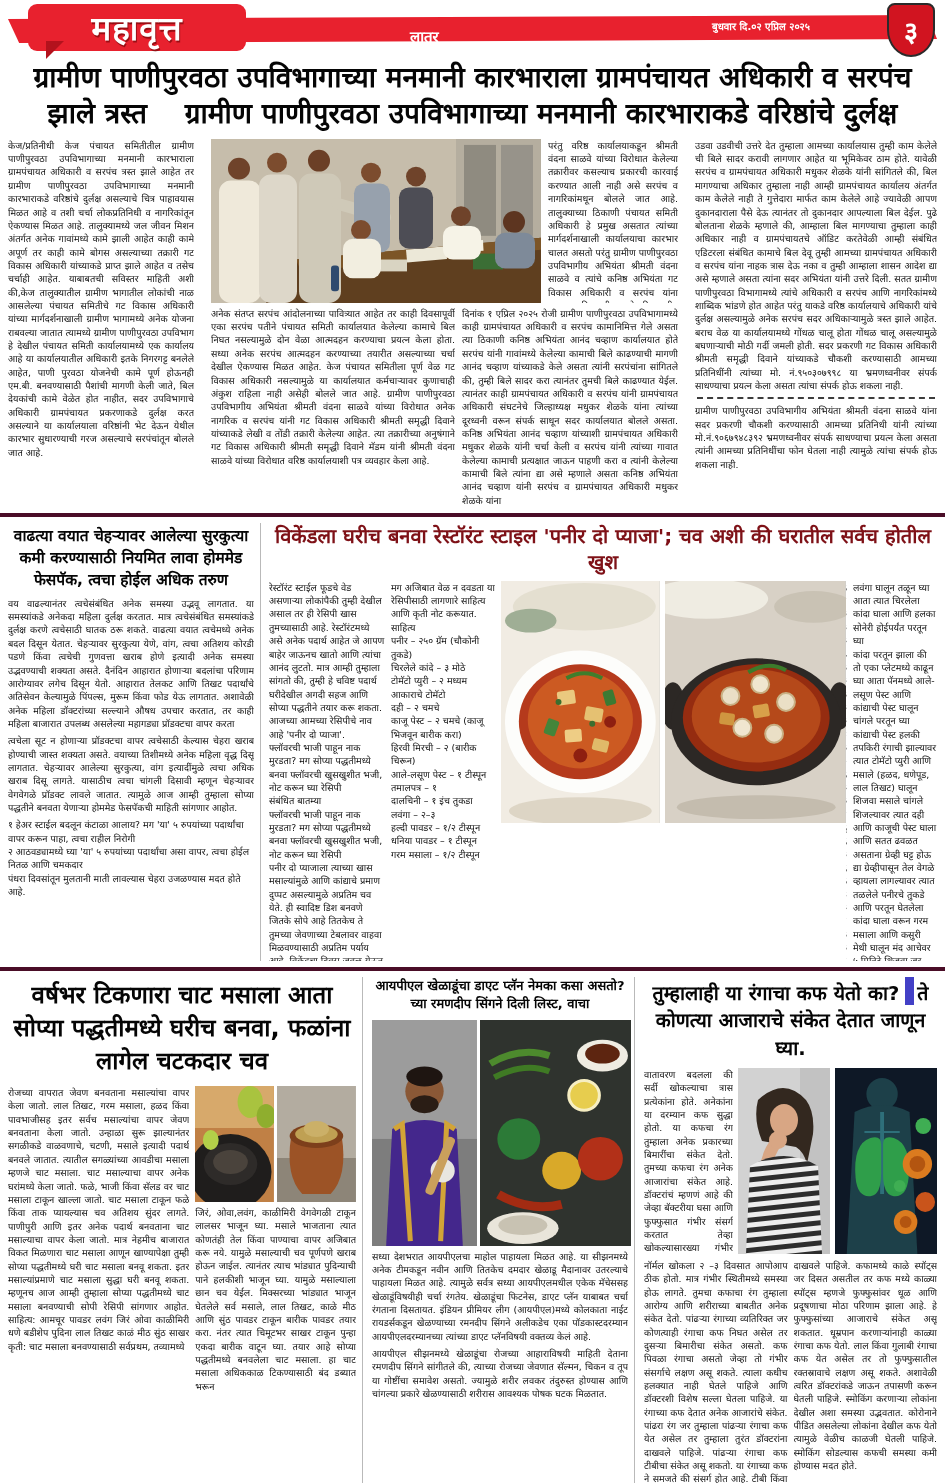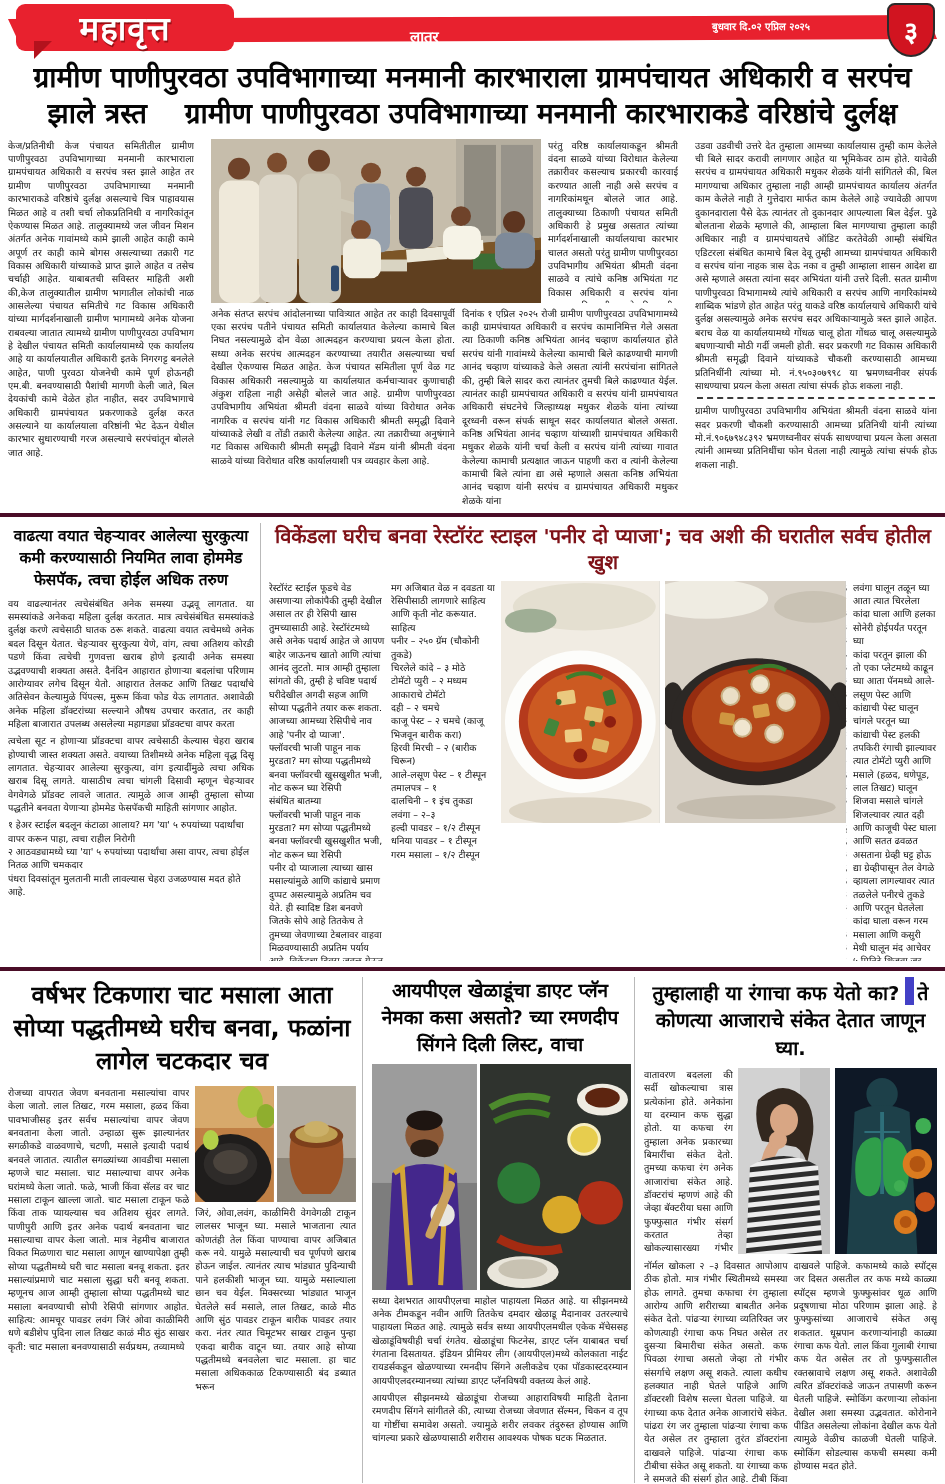--- a/index.html
+++ b/index.html
@@ -2,21 +2,21 @@
 <html><head>
 <meta charset="utf-8">
 <style>
   html,body{margin:0;padding:0;background:#777;}
   .page{width:945px;height:1484px;margin:0 auto;background:#fff;position:relative;
         font-family:"DejaVu Sans", sans-serif;color:#141414;overflow:hidden;}
   
   .masthead{position:relative;height:56px;}
   .ribbon{position:absolute;left:8px;right:8px;top:15px;height:28px;background:#e8212e;
           clip-path:polygon(0 14%,99% 0,100% 86%,1.2% 100%);}
-  .logo{position:absolute;left:16px;top:4px;width:218px;height:47px;background:#e8212e;border-radius:9px;
+  .logo{position:absolute;left:28px;top:4px;width:218px;height:47px;background:#e8212e;border-radius:9px;
         color:#fff;font-size:33px;font-weight:800;display:flex;align-items:center;justify-content:center;
         text-shadow:1px 2px 0 rgba(90,0,0,.55);letter-spacing:1px;}
   .logo:after{content:"";position:absolute;left:18px;bottom:-8px;border:9px solid transparent;border-top-color:#b3121d;border-left-color:#b3121d;}
   .city{position:absolute;left:410px;top:26px;color:#fff;font-weight:700;font-size:15px;}
   .date{position:absolute;right:135px;top:19px;color:#fff;font-weight:700;font-size:10px;}
   .badge{position:absolute;right:10px;top:3px;width:44px;height:50px;background:#d11420;
          border:2px solid #2b2b2b;border-radius:8px 8px 52% 52%;color:#fff;font-size:27px;font-weight:800;
          display:flex;align-items:center;justify-content:center;}
   
   .txt{font-size:9.4px;line-height:1.42;text-align:justify;overflow:hidden;color:#101010;}
@@ -59,21 +59,21 @@
   .sec3 article{min-width:0;overflow:hidden;}
   .chaat{width:348px;flex:none;border-right:1px solid #b9b9b9;padding-right:6px;display:flex;flex-direction:column;}
   .chaat h2{font-size:24px;font-weight:800;text-align:center;line-height:1.38;margin:2px 0 8px;color:#050505;}
   .chaat-body{display:flex;gap:6px;flex:1;min-height:0;}
   .chaat-body .left{width:53%;}
   .chaat-right{width:47%;display:flex;flex-direction:column;gap:4px;min-height:0;}
   .chaat-photos{display:flex;gap:3px;height:116px;flex:none;}
   .chaat-photos .photo{flex:1;}
   .chaat-right .txt{flex:1;min-height:0;}
   .ipl{width:256px;flex:none;border-right:1px solid #b9b9b9;padding-right:6px;display:flex;flex-direction:column;}
-  .ipl h2{font-size:19px;font-weight:800;text-align:center;line-height:1.42;margin:0 0 6px;color:#050505;}
+  .ipl h2{font-size:13px;font-weight:800;text-align:center;line-height:1.42;margin:0 0 6px;color:#050505;}
   .ipl-photos{display:flex;gap:3px;height:226px;flex:none;}
   .ipl-photos .cricketer{width:41%;}
   .ipl-photos .veggies{width:59%;}
   .ipl .txt{margin-top:4px;}
   .ipl .grow{flex:1;min-height:0;}
   .cough{flex:1;display:flex;flex-direction:column;}
   .cough h2{font-size:19.5px;font-weight:800;text-align:center;line-height:1.42;margin:0 0 5px;color:#050505;}
   .cursor{display:inline-block;width:9px;height:28px;background:#4340c6;vertical-align:text-bottom;margin:0 3px 0 6px;}
   .cough-top{display:flex;gap:5px;height:186px;flex:none;}
   .cough-top .txt{flex:1;min-width:0;}

